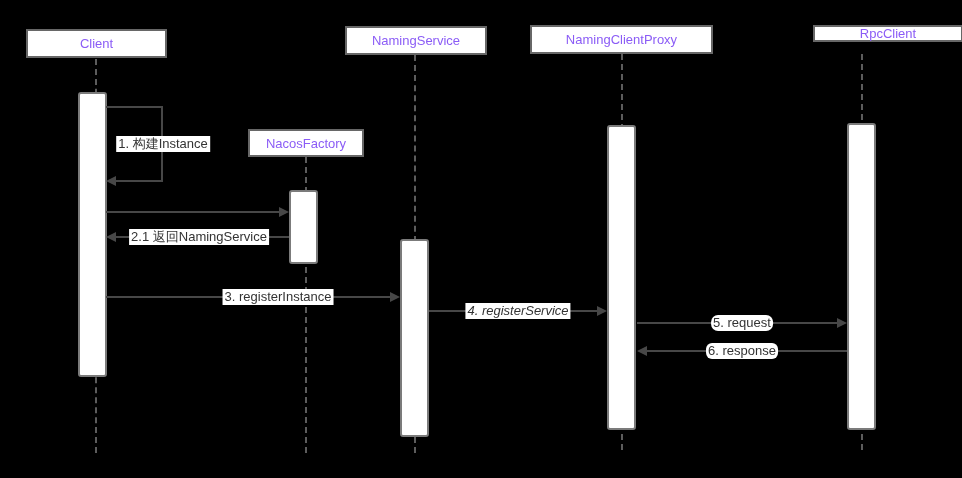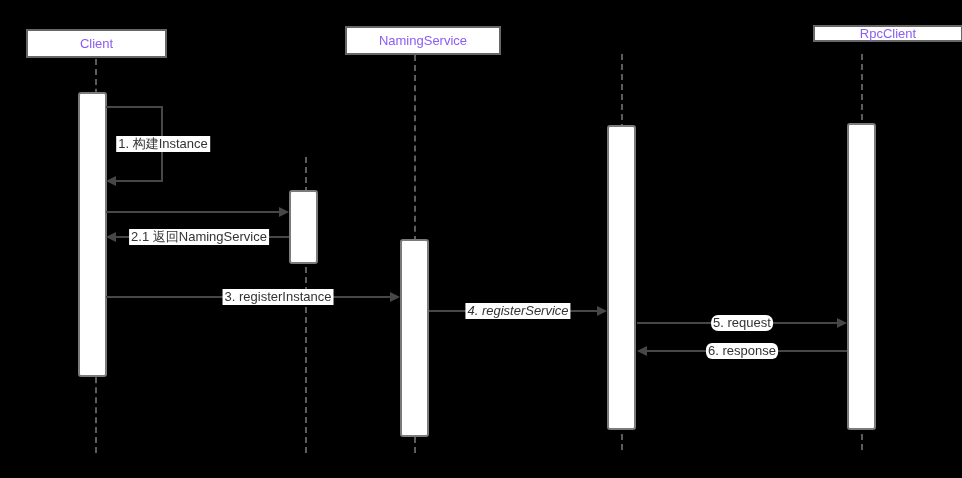--- a/index.html
+++ b/index.html
@@ -99,25 +99,31 @@
 
   <div class="activation" style="left:78px;  top:92px;  height:285px;"></div>
   <div class="activation" style="left:289px; top:190px; height:74px;"></div>
   <div class="activation" style="left:400px; top:239px; height:198px;"></div>
   <div class="activation" style="left:607px; top:125px; height:305px;"></div>
   <div class="activation" style="left:847px; top:123px; height:307px;"></div>
 
   <div class="participant" style="left:26px; top:29px; width:141px; height:29px;">
     <span>Client</span>
   </div>
-  <div class="participant" style="left:345px; top:26px; width:156px; height:29px;">
+  <div class="participant" style="left:345px; top:26px; width:142px; height:29px;">
     <span>NamingService</span>
+  </div>
+  <div class="participant" style="left:530px; top:25px; width:183px; height:29px;">
+    <span>NamingClientProxy</span>
   </div>
   <div class="participant" style="left:813px; top:25px; width:150px; height:17px;">
     <span>RpcClient</span>
+  </div>
+  <div class="participant" style="left:248px; top:129px; width:116px; height:28px;">
+    <span>NacosFactory</span>
   </div>
 
   <div class="hline" style="left:106px; top:106px; width:57px;"></div>
   <div class="vline" style="left:161px; top:106px; height:76px;"></div>
   <div class="hline" style="left:114px; top:180px; width:49px;"></div>
   <div class="arrow-left" style="left:106px; top:176px;"></div>
   <div class="msg-label" style="left:163px; top:144px;text-align:right;">1. 构建Instance</div>
 
   <div class="hline" style="left:106px; top:211px; width:174px;"></div>
   <div class="arrow-right" style="left:279px; top:207px;"></div>

